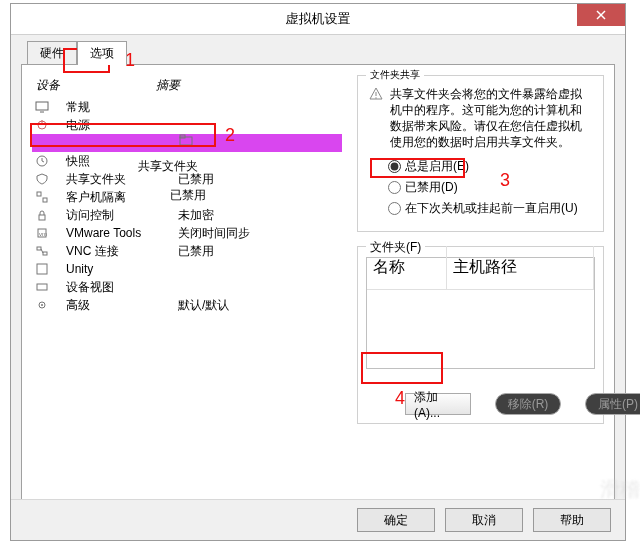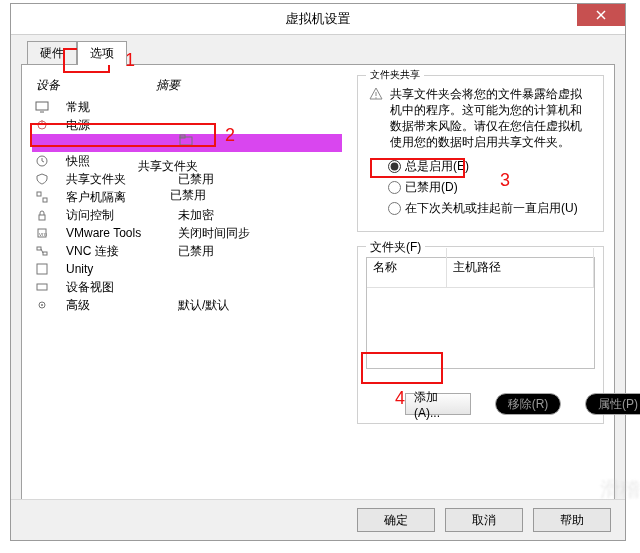--- a/index.html
+++ b/index.html
@@ -228,21 +228,21 @@
     display: flex;
     height: 20px;
     align-items: center;
     background: #fff;
   }
   .folder-list-header .fh {
     border-right: 1px solid #e0e0e0;
     border-bottom: 1px solid #e0e0e0;
     padding: 11px 6px;
     box-sizing: border-box;
-    font-size: 12px;
+    font-size: 16px;
   }
   .fh.name { width: 80px; }
   .fh.path { flex: 1; }
 
   .folder-buttons {
     position: absolute;
     left: 8px; right: 8px;
     bottom: 8px;
     display: flex;
     gap: 24px;
@@ -256,21 +256,21 @@
     padding: 0 8px;
     min-width: 66px;
     box-sizing: border-box;
     display: inline-flex;
     align-items: center;
     justify-content: center;
     color: #000;
   }
   .btn.disabled {
     color: #9a9a9a;
-    background: #000000;
+    background: #404040;
     border-radius: 11px;
   }
 
   
   .dialog-footer {
     position: absolute;
     left: 0; right: 0; bottom: 0;
     height: 40px;
     background: #f0f0f0;
     border-top: 1px solid #d8d8d8;

